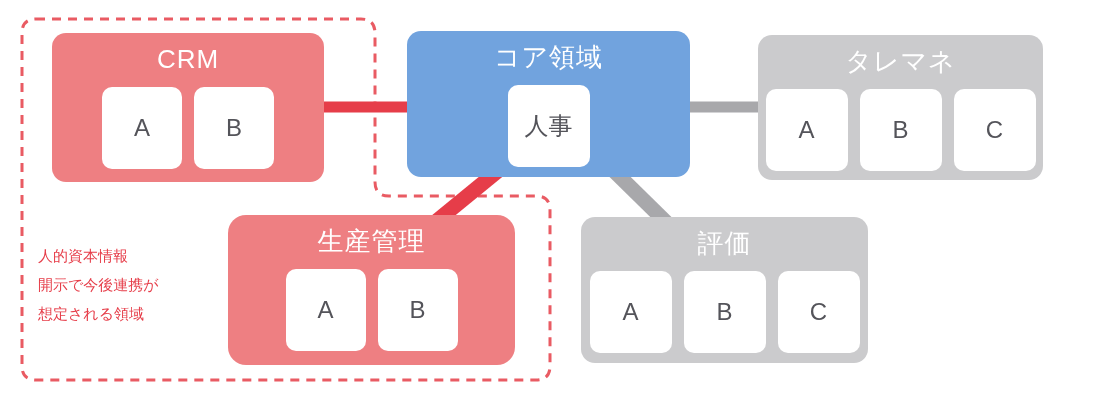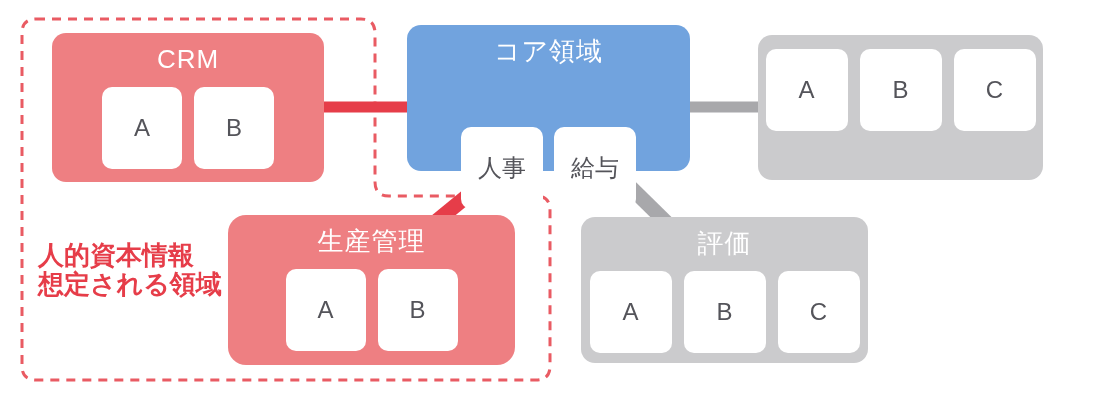--- a/index.html
+++ b/index.html
@@ -46,32 +46,32 @@
     background: #ffffff;
     border-radius: 10px;
     display: flex;
     align-items: center;
     justify-content: center;
     font-size: 24px;
     color: #54545a;
     white-space: nowrap;
   }
   #group-crm        { left: 52px;  top: 33px;  width: 272px; height: 149px; }
-  #group-core       { left: 407px; top: 25px;  width: 283px; height: 146px; gap: 48px; }
+  #group-core       { left: 407px; top: 31px;  width: 283px; height: 146px; }
   #group-talent     { left: 758px; top: 35px;  width: 285px; height: 145px; }
   #group-production { left: 228px; top: 215px; width: 287px; height: 150px; border-radius: 18px; }
   #group-evaluation { left: 581px; top: 217px; width: 287px; height: 146px; }
   #group-crm .item, #group-production .item { width: 80px; }
   #group-core .items { gap: 11px; align-items: center; }
   .annotation {
     position: absolute;
     left: 38px;
     top: 241px;
-    font-size: 26px;
-    font-weight: bold;
+    font-size: 15px;
+    font-weight: normal;
     line-height: 29px;
     color: #e63d49;
     white-space: nowrap;
   }
 </style>
 </head>
 <body>
 
 <div class="canvas">
 
@@ -88,25 +88,25 @@
     <div class="items">
       <div class="item">A</div>
       <div class="item">B</div>
     </div>
   </div>
 
   <div class="group blue" id="group-core">
     <div class="group-title">コア領域</div>
     <div class="items">
       <div class="item">人事</div>
-      <div class="item">給与</div>
     </div>
   </div>
 
   <div class="group gray" id="group-talent">
+    <div class="group-title">タレマネ</div>
     <div class="items">
       <div class="item">A</div>
       <div class="item">B</div>
       <div class="item">C</div>
     </div>
   </div>
 
   <div class="group pink" id="group-production">
     <div class="group-title">生産管理</div>
     <div class="items">
@@ -119,16 +119,17 @@
     <div class="group-title">評価</div>
     <div class="items">
       <div class="item">A</div>
       <div class="item">B</div>
       <div class="item">C</div>
     </div>
   </div>
 
   <div class="annotation">
     <div>人的資本情報</div>
+    <div>開示で今後連携が</div>
     <div>想定される領域</div>
   </div>
 
 </div>
 
 </body></html>

